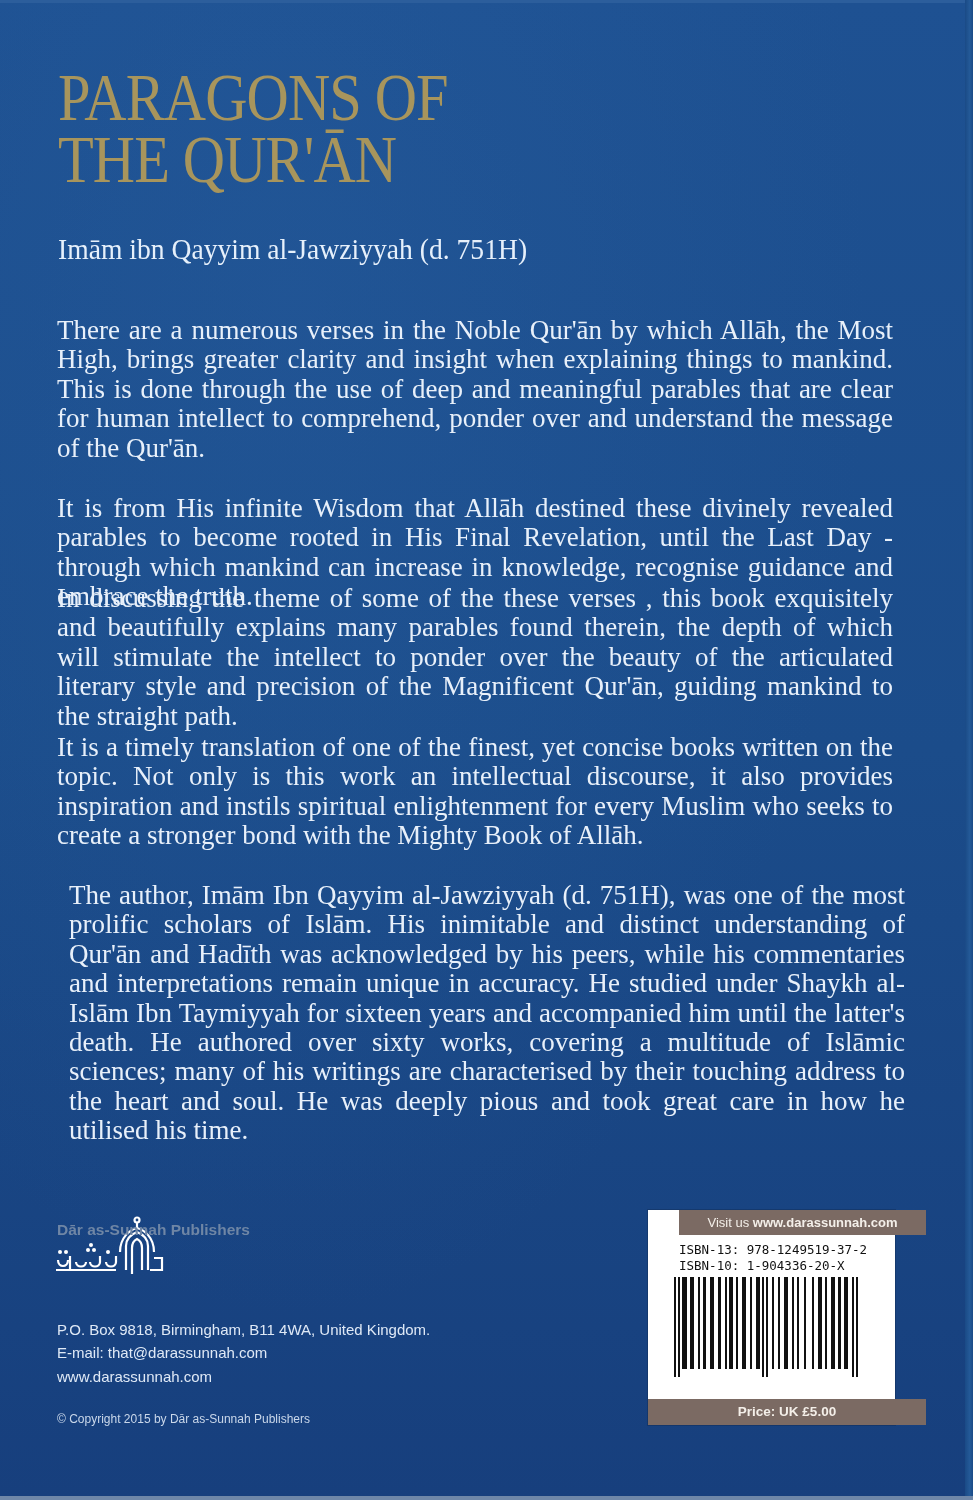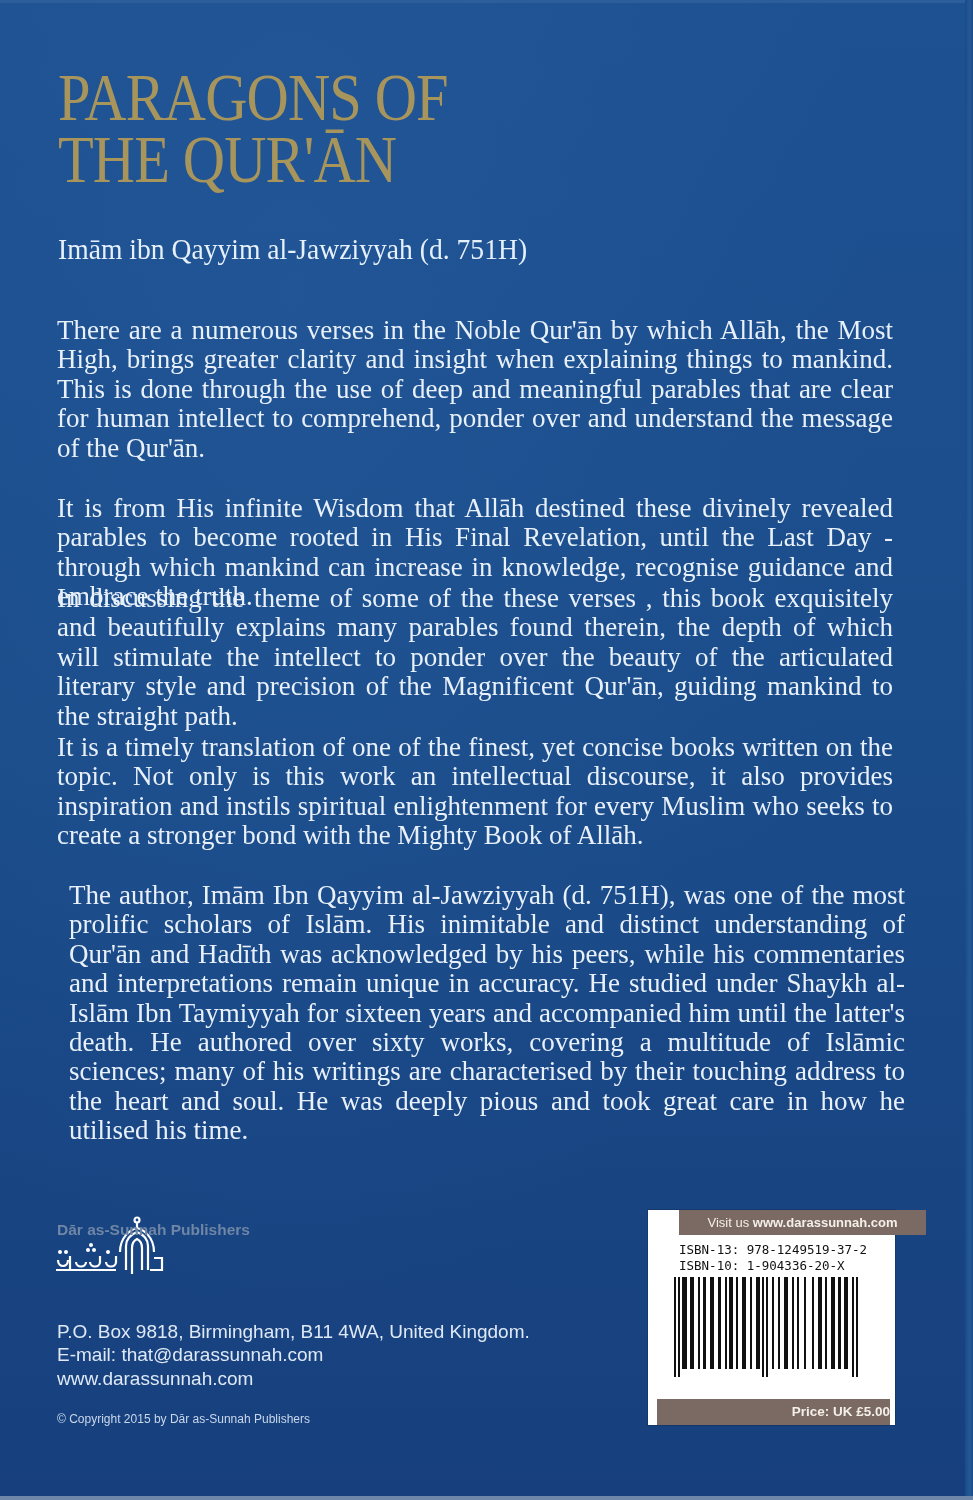--- a/index.html
+++ b/index.html
@@ -47,21 +47,21 @@
   .p4 { top: 733px; }
   .p5 { top: 881px; margin-left: 12px; }
 
   .logo { position:absolute; left:50px; top:1212px; width:125px; height:80px; }
   .pub-name {
     position:absolute; left:57px; top:1221px;
     color:#6f86a5; font-family:"Liberation Sans", sans-serif; font-weight:bold; font-size:15.5px;
   }
   .pub-line {
     position:absolute; left:57px; color:#dfe9f6;
-    font-family:"Liberation Sans", sans-serif; font-size:19px; white-space:nowrap;
+    font-family:"Liberation Sans", sans-serif; font-size:15px; white-space:nowrap;
   }
   .addr { top:1321px; }
   .email { top:1344px; }
   .web { top:1368px; }
   .copyright {
     position:absolute; left:57px; top:1412px; color:#c9d7ea;
     font-family:"Liberation Sans", sans-serif; font-size:12px; white-space:nowrap;
   }
 
   .barcode-box {
@@ -79,23 +79,23 @@
     white-space:nowrap;
   }
   .isbn13 { top:32px; }
   .isbn10 { top:48px; }
   .bars { position:absolute; left:18px; top:67px; width:200px; height:100px; }
   .digits {
     position:absolute; left:2px; top:163px; color:#111;
     font-family:"Liberation Sans", sans-serif; font-size:25px; white-space:nowrap; letter-spacing:0.5px;
   }
   .bb-bottom {
-    position:absolute; left:9px; bottom:0; width:233px; height:26px; background:#7b6a63;
+    position:absolute; left:0; bottom:0; width:278px; height:26px; background:#7b6a63;
     color:#f4efe9; font-family:"Liberation Sans", sans-serif; font-weight:bold; font-size:13.5px;
-    text-align:right; line-height:26px;
+    text-align:center; line-height:26px;
   }
 </style>
 </head>
 <body>
 
 <div class="cover"></div>
 <div class="edge-top"></div>
 <div class="edge-right"></div>
 <div class="edge-bottom"></div>
 

